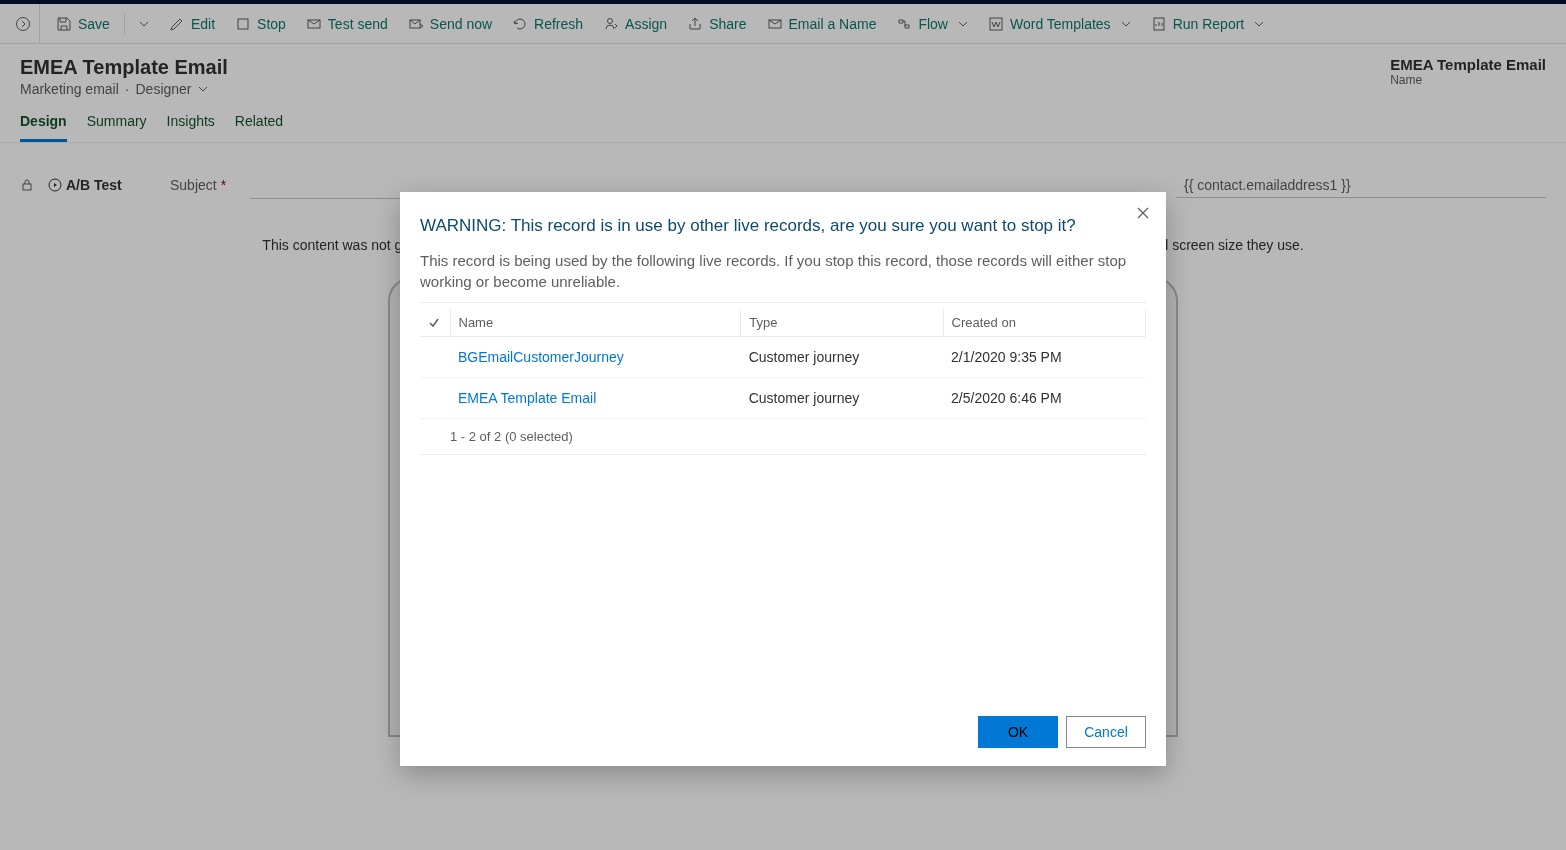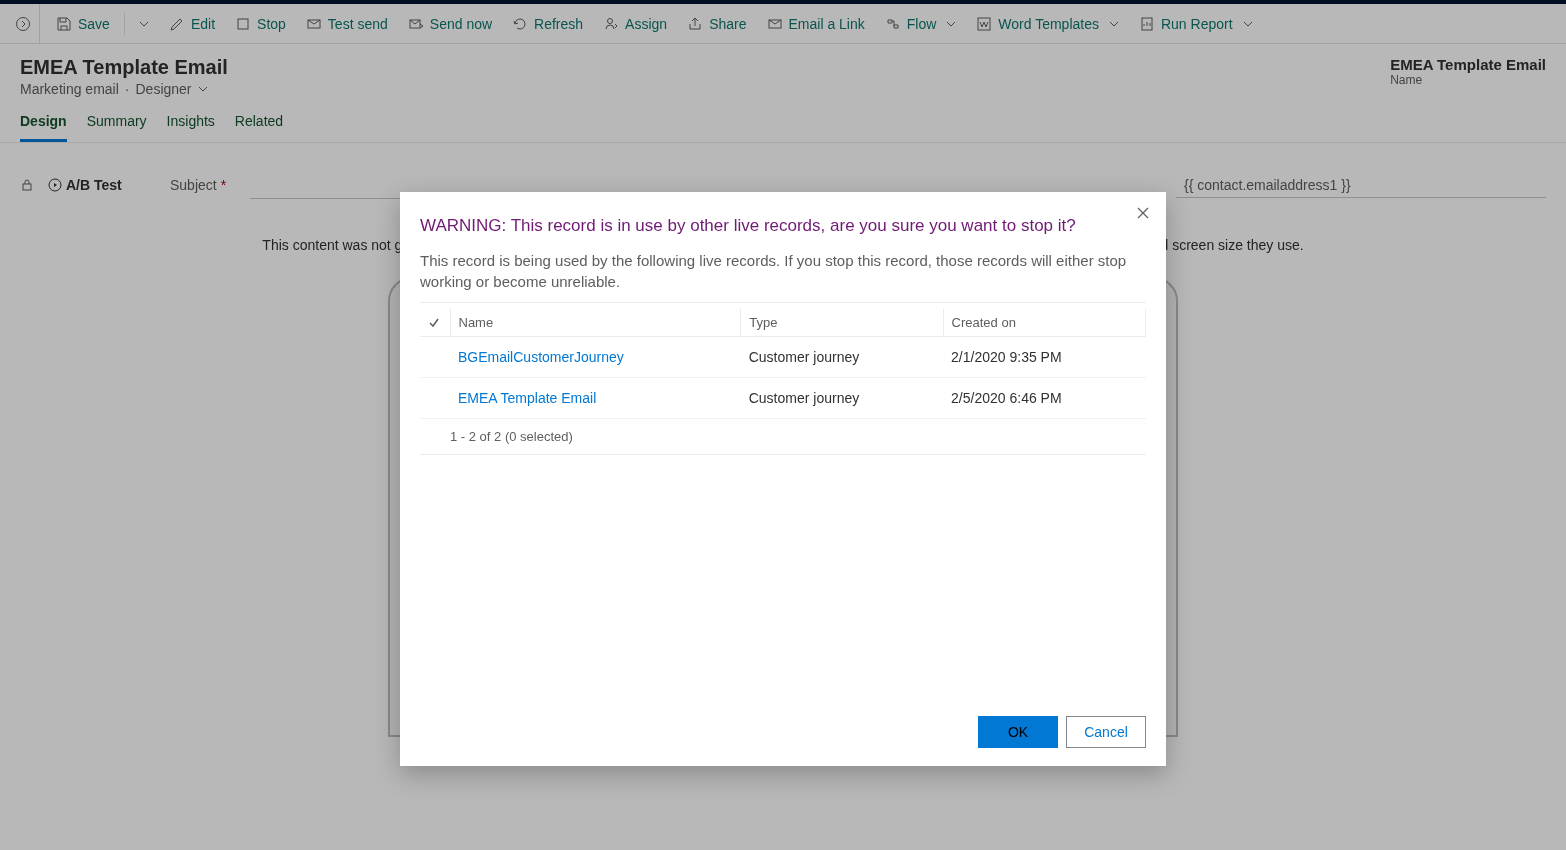--- a/index.html
+++ b/index.html
@@ -154,21 +154,21 @@
   flex-direction: column;
 }
 .dialog .close {
   position: absolute;
   top: 14px;
   right: 16px;
   color: #605e5c;
   cursor: pointer;
   font-size: 16px;
 }
-.dialog h2 { font-size: 17px; font-weight: 400; color: #701a75; margin-bottom: 14px; }
+.dialog h2 { font-size: 17px; font-weight: 400; color: #0c4a6e; margin-bottom: 14px; }
 .dialog .desc { color: #605e5c; font-size: 15px; line-height: 1.4; margin-bottom: 6px; border-bottom: 1px solid #edebe9; padding-bottom: 10px; }
 .dlg-table { width: 100%; border-collapse: collapse; }
 .dlg-table th {
   text-align: left;
   font-weight: 400;
   color: #605e5c;
   font-size: 13px;
   padding: 6px 8px;
   border-bottom: 1px solid #edebe9;
   border-right: 1px solid #edebe9;
@@ -290,21 +290,21 @@
       </span>
     <span>Share</span>
   </div>
   <div class="cmd-item">
     <span class="ic">
         <svg width="16" height="16" viewBox="0 0 16 16">
           <rect x="2" y="4" width="12" height="8" fill="none" stroke="#605e5c"></rect>
           <path d="M2 4l6 4 6-4" fill="none" stroke="#605e5c"></path>
         </svg>
       </span>
-    <span>Email a Link</span>
+    <span>Email a Name</span>
   </div>
   <div class="cmd-item">
     <span class="ic">
         <svg width="16" height="16" viewBox="0 0 16 16">
           <path d="M3 4h4v3H3z M9 9h4v3H9z M7 5h2v5" fill="none" stroke="#605e5c"></path>
         </svg>
       </span>
     <span>Flow</span>
     <span class="chev-down">
         <svg width="10" height="10" viewBox="0 0 10 10">

